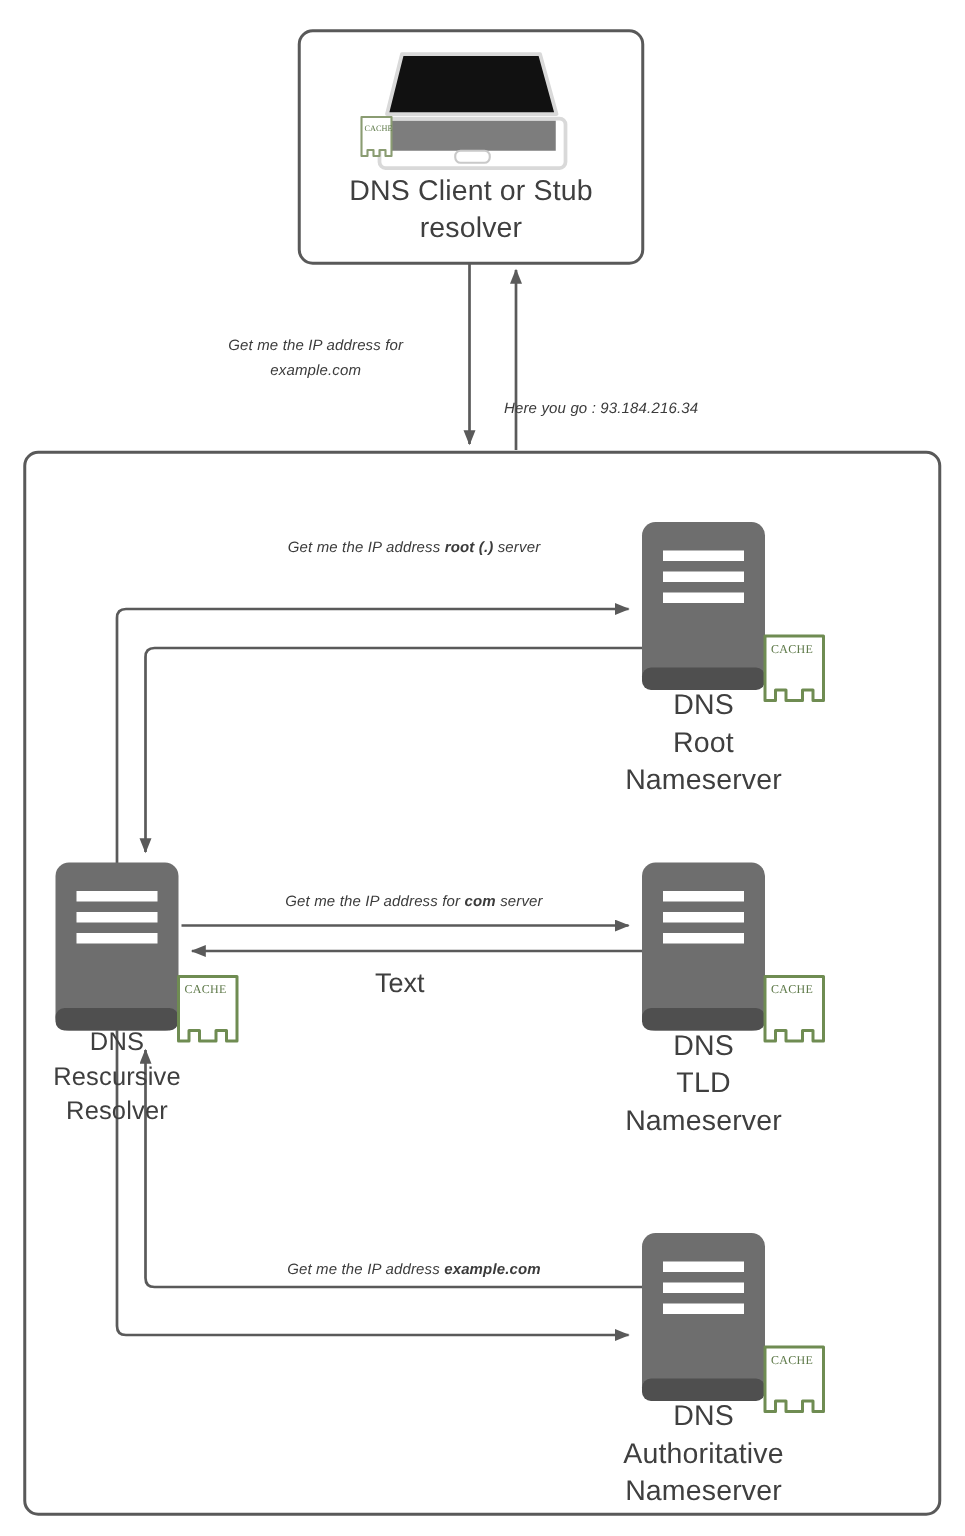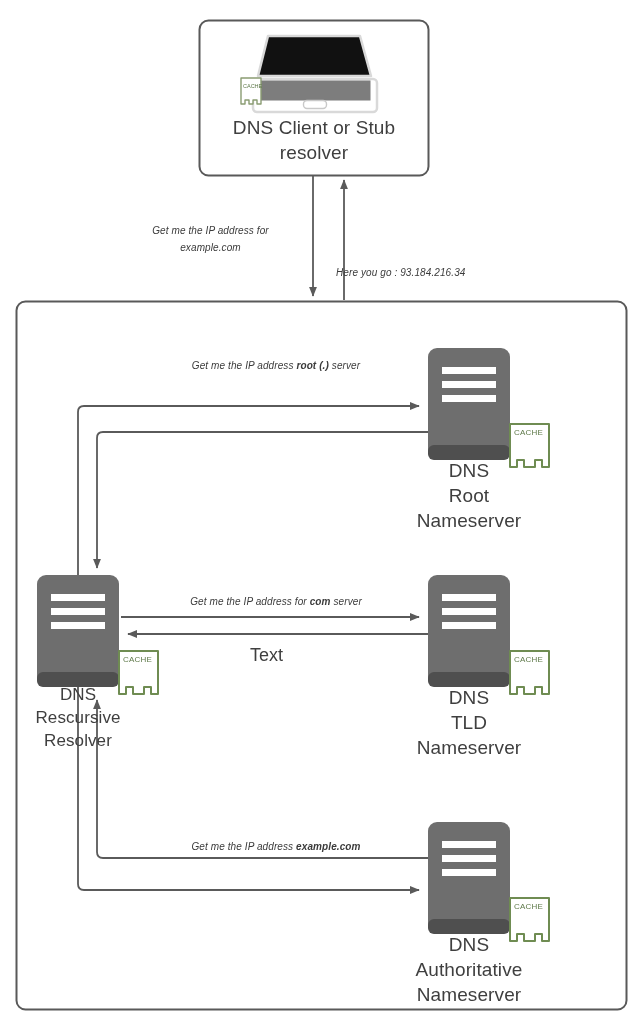--- a/index.html
+++ b/index.html
@@ -55,21 +55,21 @@
     position: absolute;
     font-size: 18px;
     color: #3f3f3f;
     font-style: normal;
   }
   .cache-text {
     position: absolute;
     font-size: 8px;
     color: #5f7a4a;
     letter-spacing: 0.2px;
-    font-family: Liberation Sans, sans-serif;
+    font-family: Liberation Serif, serif;
     white-space: nowrap;
   }
   .cache-text.small {
     font-size: 5.5px;
     letter-spacing: 0px;
   }
 </style>
 </head>
 <body>
 

